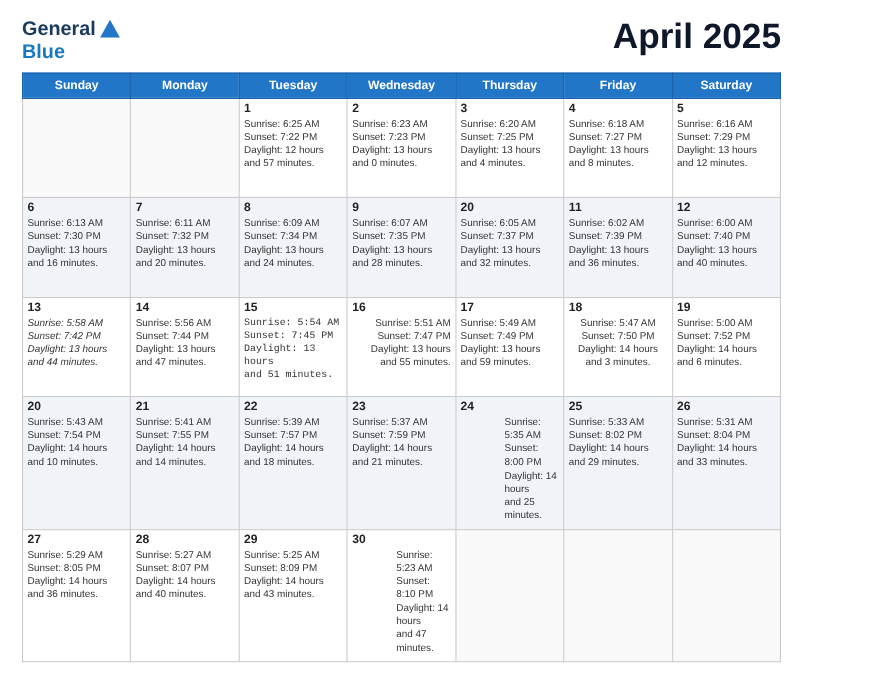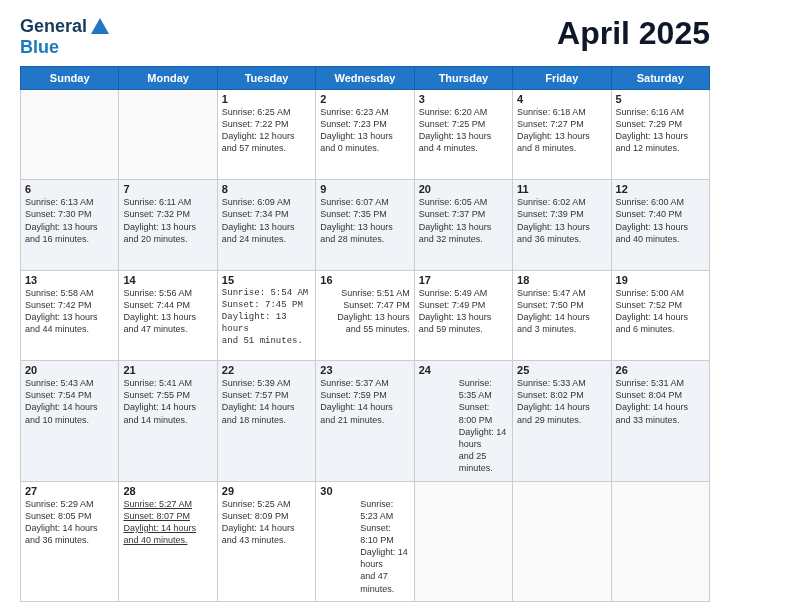--- a/index.html
+++ b/index.html
@@ -213,21 +213,21 @@
             <div class="day-num">12</div>
             <div class="day-info" style="white-space: pre-line;">Sunrise: 6:00 AM
 Sunset: 7:40 PM
 Daylight: 13 hours
 and 40 minutes.</div>
           </td>
         </tr>
         <tr>
           <td>
             <div class="day-num">13</div>
-            <div class="day-info" style="white-space: pre-line;">Sunrise: 5:58 AM
+            <div class="day-info" style="white-space: pre-line; font-style: italic;">Sunrise: 5:58 AM
 Sunset: 7:42 PM
 Daylight: 13 hours
 and 44 minutes.</div>
           </td>
           <td>
             <div class="day-num">14</div>
             <div class="day-info" style="white-space: pre-line;">Sunrise: 5:56 AM
 Sunset: 7:44 PM
 Daylight: 13 hours
 and 47 minutes.</div>
@@ -248,21 +248,21 @@
           </td>
           <td>
             <div class="day-num">17</div>
             <div class="day-info" style="white-space: pre-line;">Sunrise: 5:49 AM
 Sunset: 7:49 PM
 Daylight: 13 hours
 and 59 minutes.</div>
           </td>
           <td>
             <div class="day-num">18</div>
-            <div class="day-info" style="white-space: pre-line;">Sunrise: 5:47 AM
+            <div class="day-info" style="white-space: pre-line; text-align: center;">Sunrise: 5:47 AM
 Sunset: 7:50 PM
 Daylight: 14 hours
 and 3 minutes.</div>
           </td>
           <td>
             <div class="day-num">19</div>
             <div class="day-info" style="white-space: pre-line;">Sunrise: 5:00 AM
 Sunset: 7:52 PM
 Daylight: 14 hours
 and 6 minutes.</div>
@@ -322,21 +322,21 @@
         <tr>
           <td>
             <div class="day-num">27</div>
             <div class="day-info" style="white-space: pre-line;">Sunrise: 5:29 AM
 Sunset: 8:05 PM
 Daylight: 14 hours
 and 36 minutes.</div>
           </td>
           <td>
             <div class="day-num">28</div>
-            <div class="day-info" style="white-space: pre-line; text-decoration: underline;">Sunrise: 5:27 AM
+            <div class="day-info" style="white-space: pre-line;">Sunrise: 5:27 AM
 Sunset: 8:07 PM
 Daylight: 14 hours
 and 40 minutes.</div>
           </td>
           <td>
             <div class="day-num">29</div>
             <div class="day-info" style="white-space: pre-line;">Sunrise: 5:25 AM
 Sunset: 8:09 PM
 Daylight: 14 hours
 and 43 minutes.</div>

